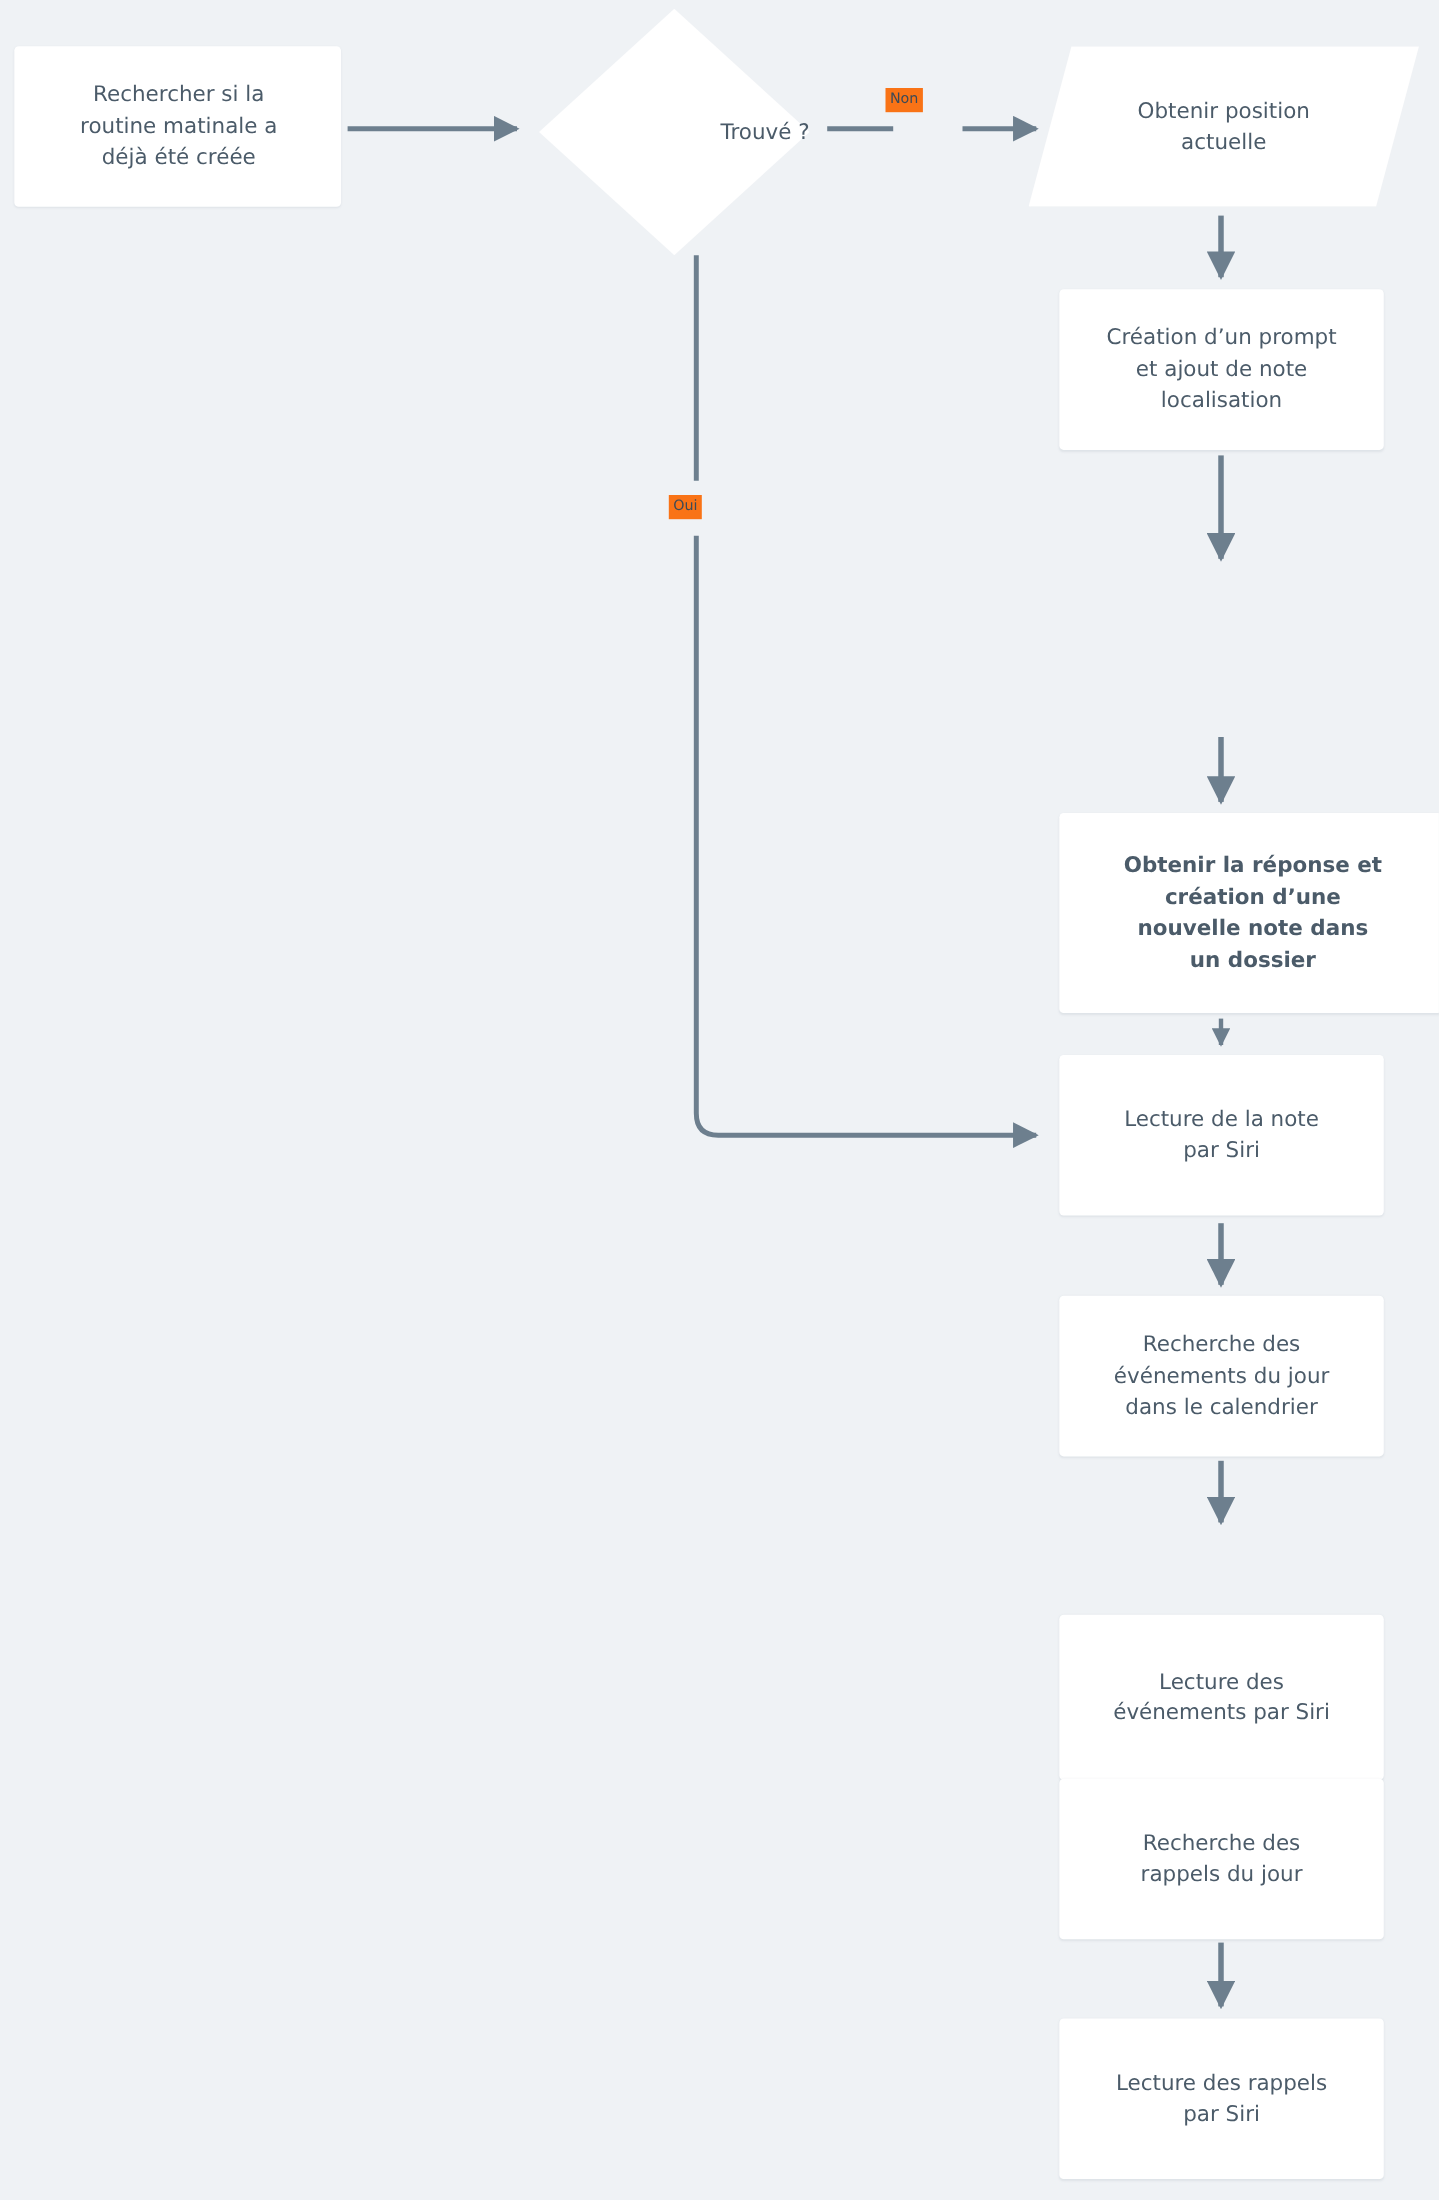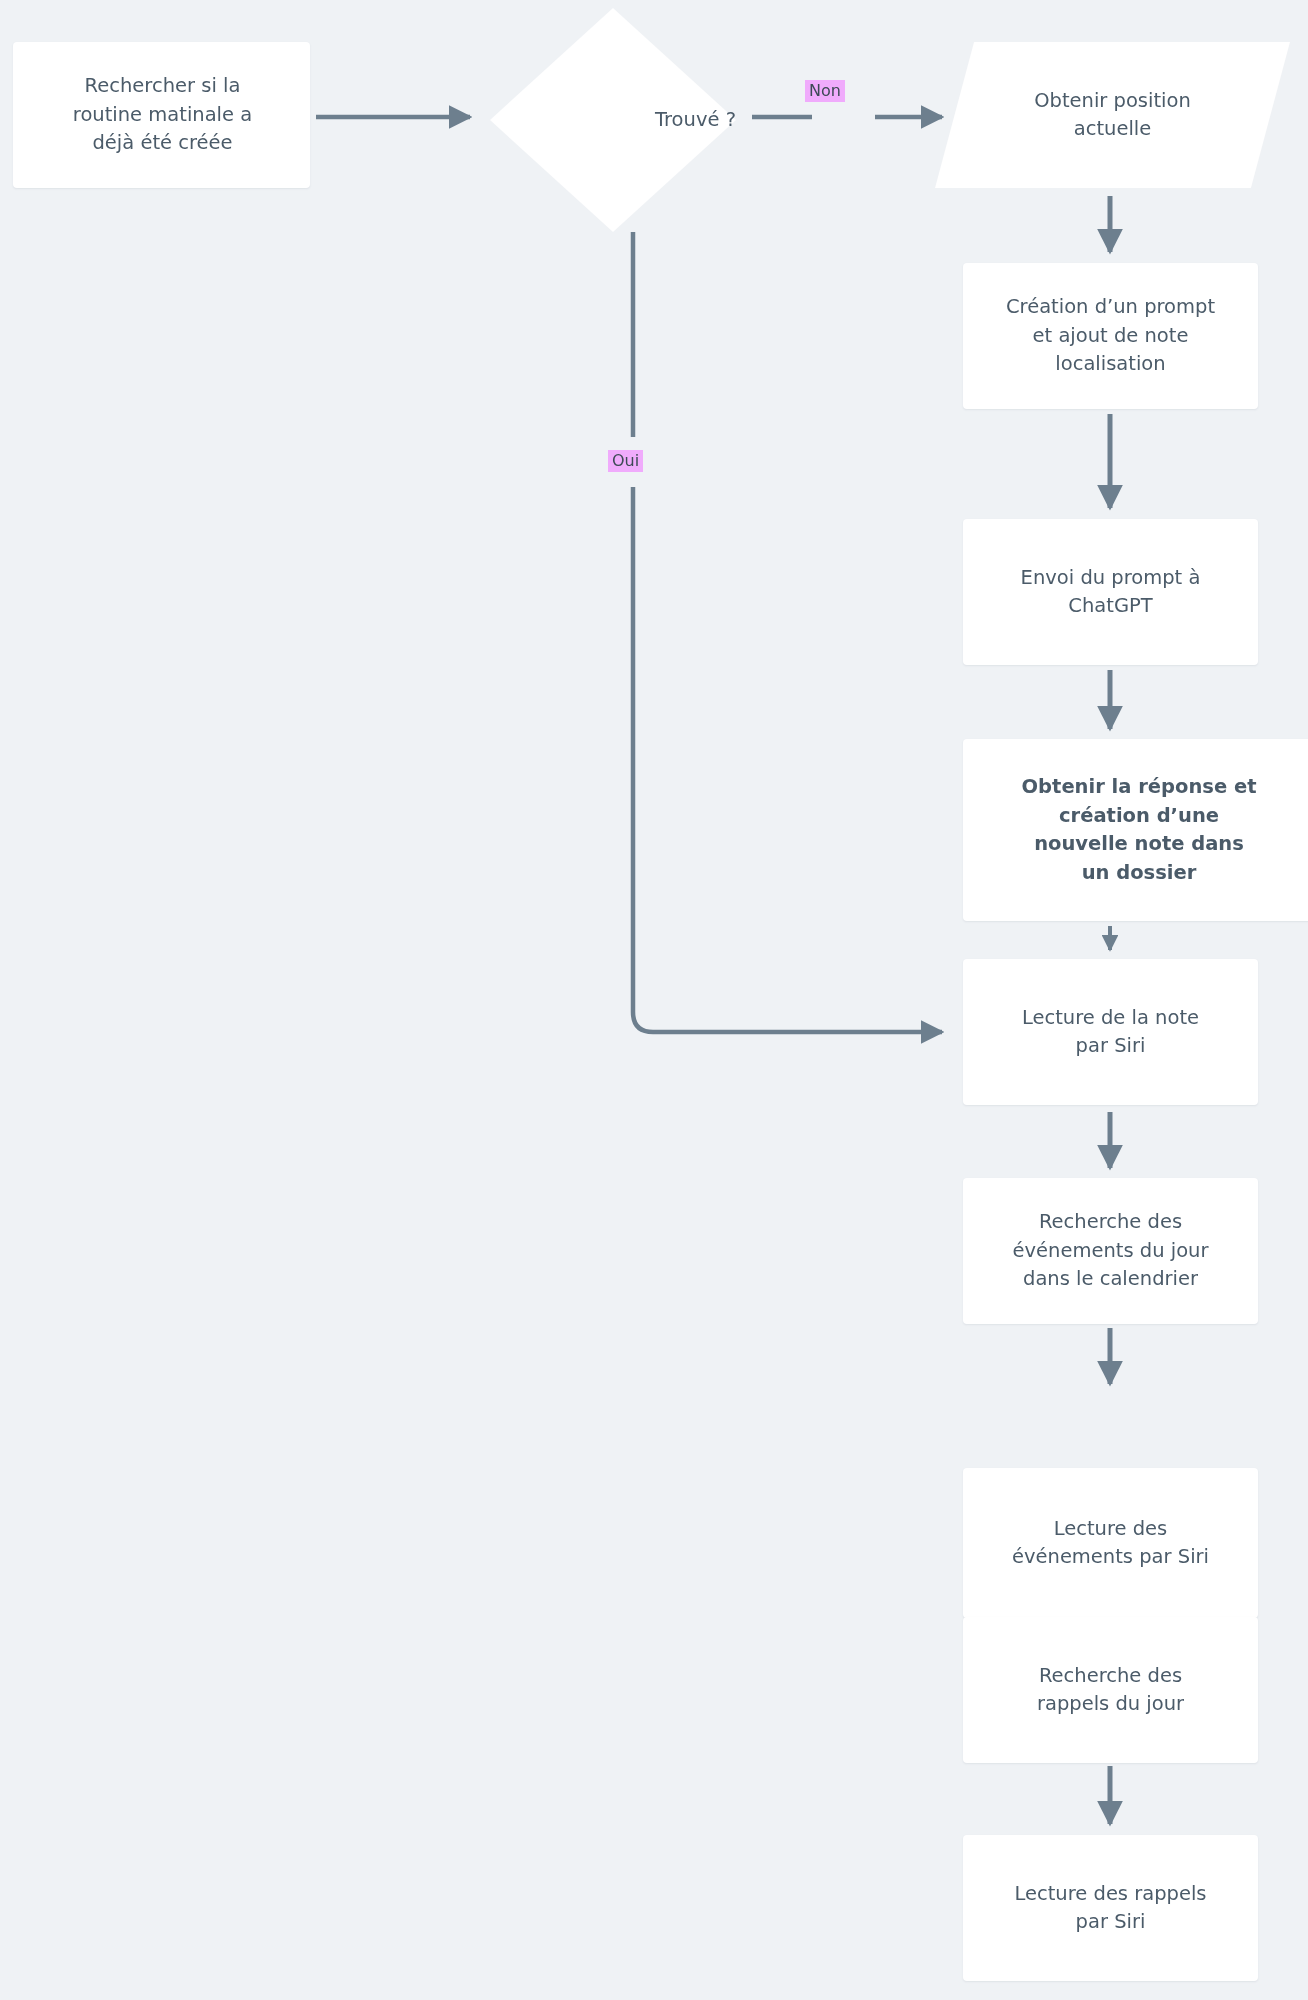--- a/index.html
+++ b/index.html
@@ -82,23 +82,23 @@
     clip-path: polygon(11% 0%, 100% 0%, 89% 100%, 0% 100%);
     filter: drop-shadow(0 1px 2px rgba(80,100,120,0.10));
   }
   .node.io .label {
     position: relative;
     z-index: 2;
   }
   .edge-label {
     position: absolute;
     color: #3d4a56;
-    font-size: 16px;
+    font-size: 13px;
     line-height: 20px;
-    background: #f0abfc;
+    background: #f97316;
     padding: 1px 4px;
     white-space: nowrap;
   }
 </style>
 </head>
 <body>
 
 <div id="canvas">
 
   <svg id="edges" viewBox="0 0 1308 2000" width="1308" height="2000" xmlns="http://www.w3.org/2000/svg">
@@ -152,24 +152,20 @@
     <span class="label">Obtenir position
 actuelle</span>
   </div>
 
   <div class="node process" style="left:963px; top:263px; width:295px; height:146px;">
     <span class="label">Création d’un prompt
 et ajout de note
 localisation</span>
   </div>
 
-  <div class="node process" style="left:963px; top:519px; width:295px; height:146px;">
-    <span class="label">Envoi du prompt à
-ChatGPT</span>
-  </div>
 
   <div class="node process" style="left:963px; top:739px; width:352px; height:182px;font-weight:bold;">
     <span class="label">Obtenir la réponse et
 création d’une
 nouvelle note dans
 un dossier</span>
   </div>
 
   <div class="node process" style="left:963px; top:959px; width:295px; height:146px;">
     <span class="label">Lecture de la note

